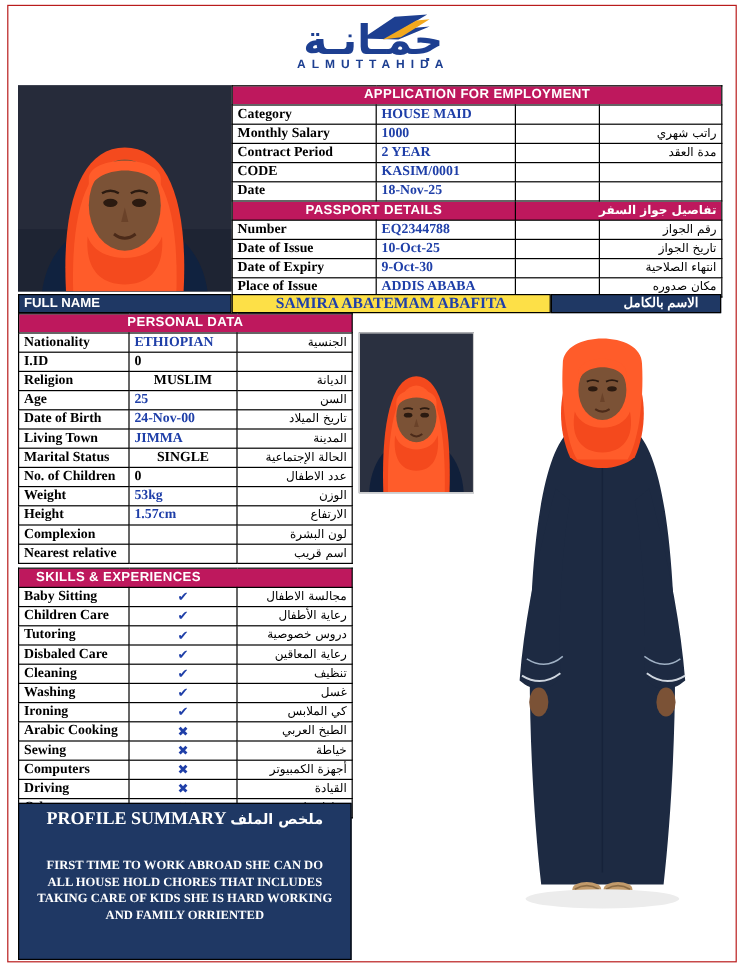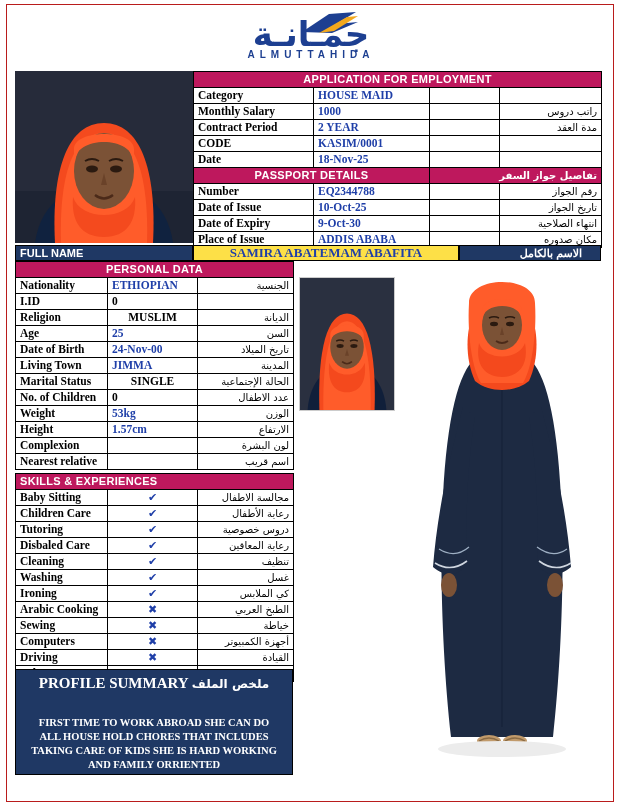--- a/index.html
+++ b/index.html
@@ -189,21 +189,21 @@
     overflow: hidden;
     background: #fff;
   }
 
   
   .profile {
     position: absolute;
     left: 8px;
     top: 664px;
     width: 278px;
-    height: 106px;
+    height: 131px;
     border: 1px solid #000;
     box-sizing: border-box;
     background: #1f3864;
     color: #fff;
     text-align: center;
     padding-top: 4px;
   }
   .profile-title {
     font-family: "Liberation Serif", serif;
     font-weight: bold;
@@ -285,21 +285,21 @@
       <tr>
         <td class="lbl">Category</td>
         <td class="val">HOUSE MAID</td>
         <td></td>
         <td class="ar"></td>
       </tr>
       <tr>
         <td class="lbl">Monthly Salary</td>
         <td class="val">1000</td>
         <td></td>
-        <td class="ar">راتب دروس</td>
+        <td class="ar">راتب شهري</td>
       </tr>
       <tr>
         <td class="lbl">Contract Period</td>
         <td class="val">2 YEAR</td>
         <td></td>
         <td class="ar">مدة العقد</td>
       </tr>
       <tr>
         <td class="lbl">CODE</td>
         <td class="val">KASIM/0001</td>
@@ -421,21 +421,21 @@
   </table>
 
   <table class="tbl" style="left:8px; top:468px; width:278px;">
     <colgroup>
         <col style="width:92px">
         <col style="width:90px">
         <col style="width:96px">
       </colgroup>
     <tbody>
       <tr>
-        <td class="hdr" colspan="3" style="text-align:left; padding-left:4px;">SKILLS &amp; EXPERIENCES</td>
+        <td class="hdr" colspan="3" style="text-align:left; padding-left:14px;">SKILLS &amp; EXPERIENCES</td>
       </tr>
       <tr>
         <td class="lbl">Baby Sitting</td>
         <td class="tick">✔</td>
         <td class="ar">مجالسة الاطفال</td>
       </tr>
       <tr>
         <td class="lbl">Children Care</td>
         <td class="tick">✔</td>
         <td class="ar">رعاية الأطفال</td>

